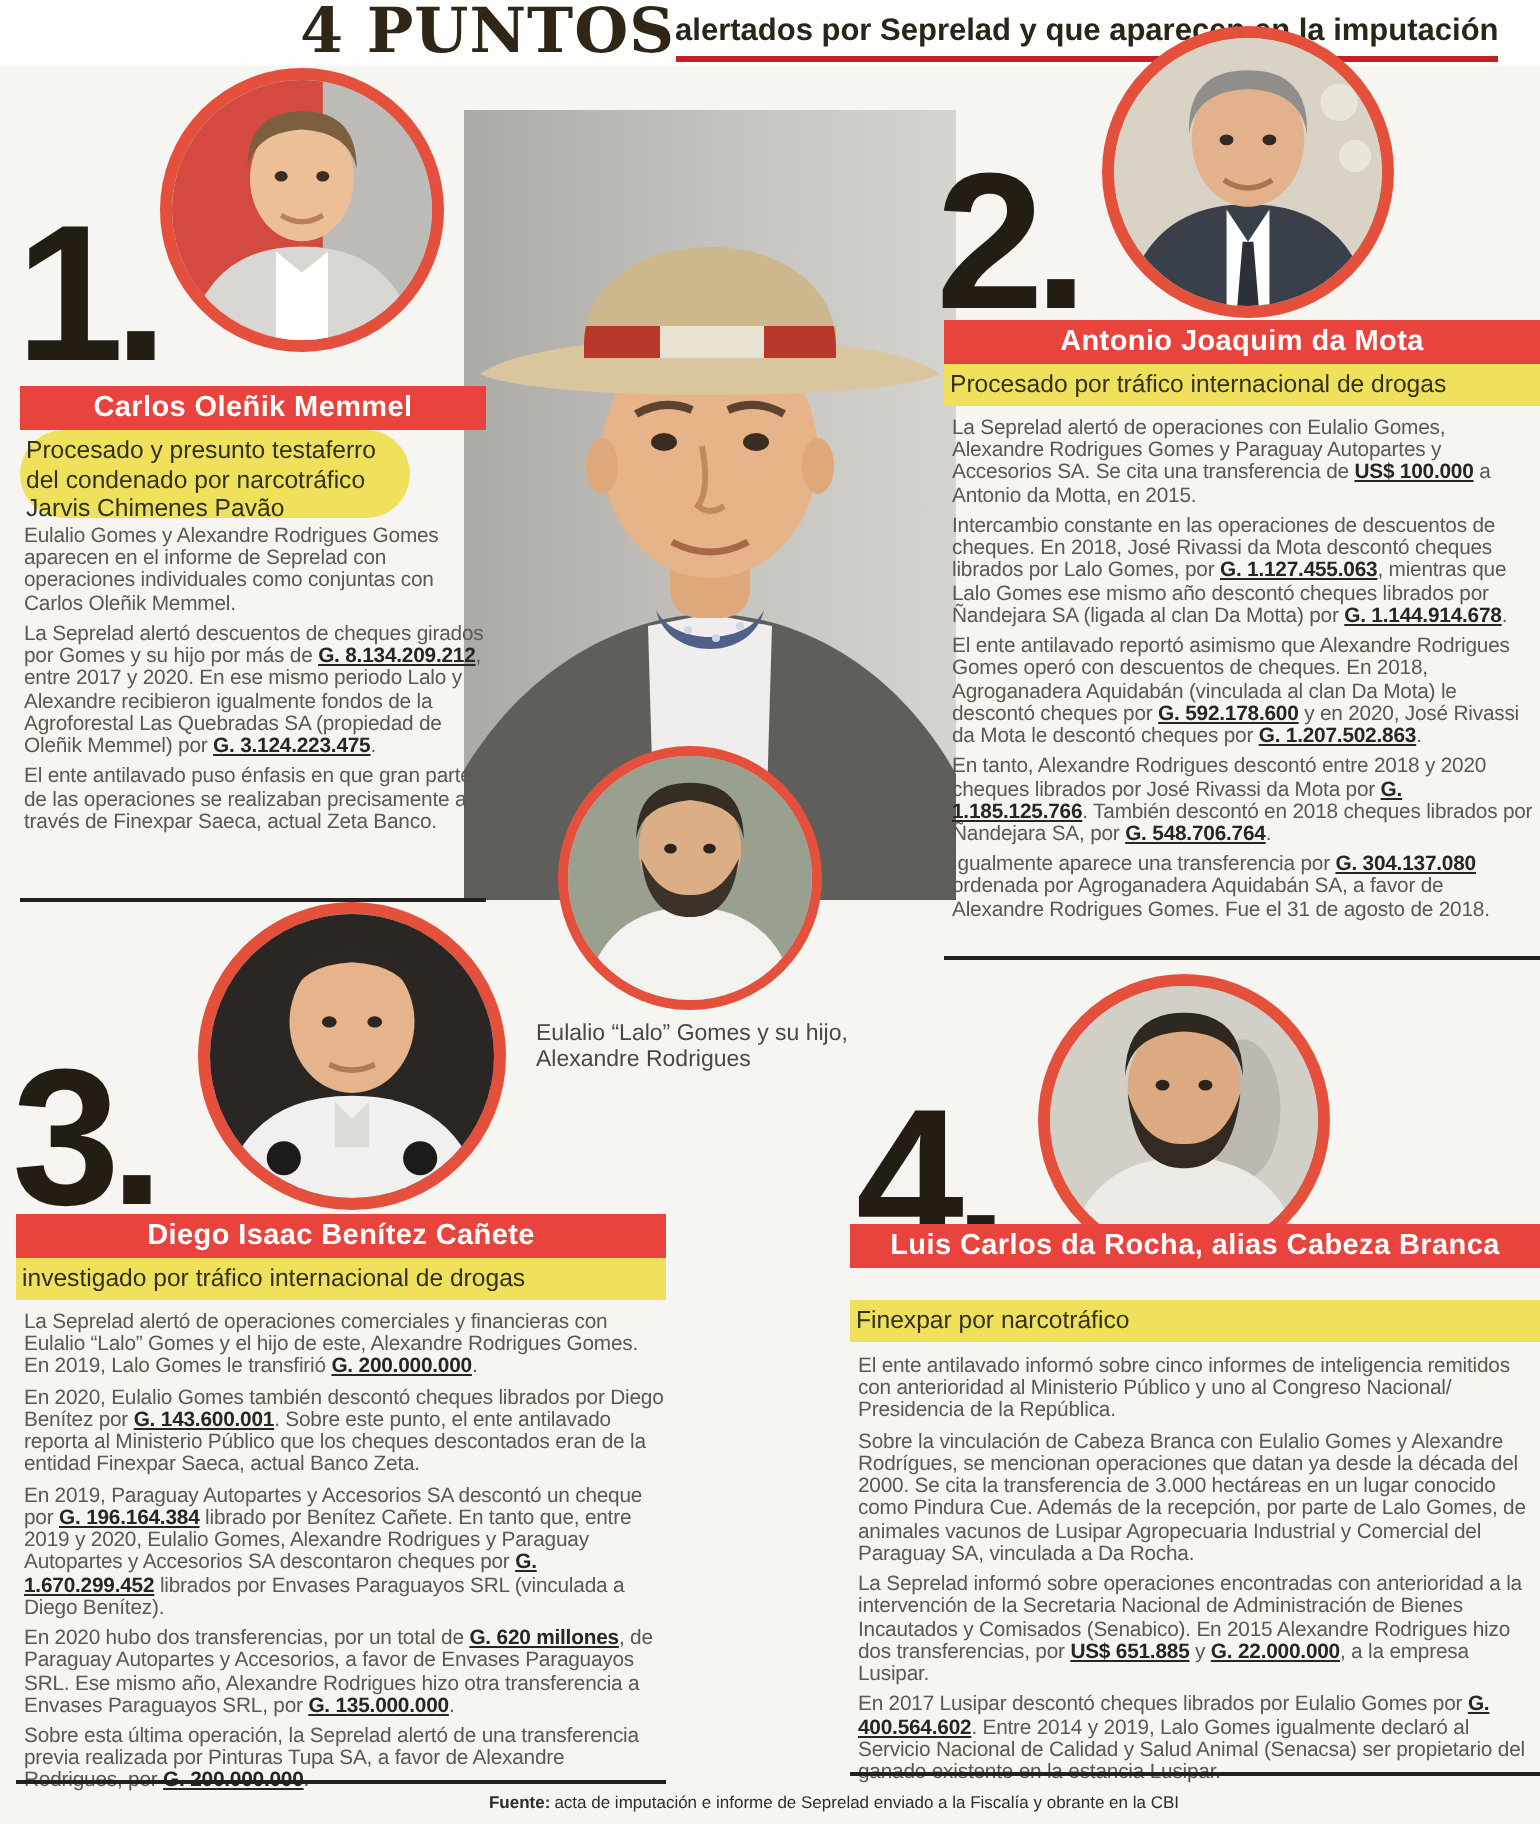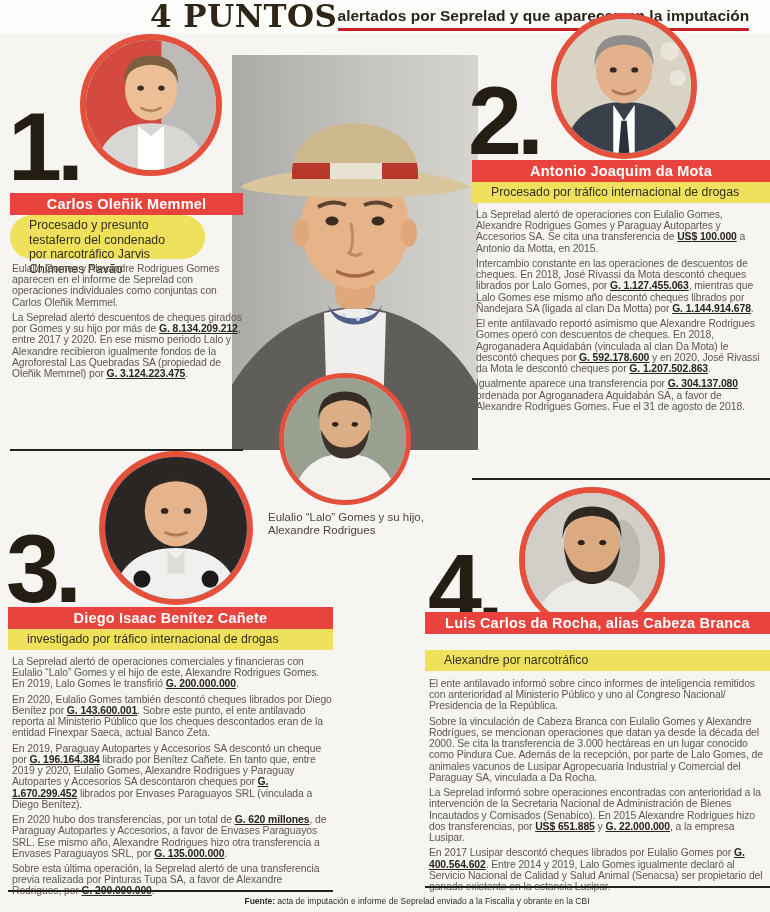--- a/index.html
+++ b/index.html
@@ -13,21 +13,21 @@
   .title-rest{margin-top:6px;font-weight:bold;font-size:15.5px;color:#2b2418;
               border-bottom:3px solid #c32127;padding-bottom:3px;}
   .num{position:absolute;font-weight:bold;font-size:97px;line-height:1;letter-spacing:-5px;
        color:#241d13;}
   .photo-circle{position:absolute;border-radius:50%;border:6px solid #e4503c;overflow:hidden;
                 box-sizing:border-box;background:#c9c7c3;}
   .photo-circle svg{display:block;width:100%;height:100%;}
   .name-banner{position:absolute;background:#e8433c;color:#ffffff;font-weight:bold;font-size:14.5px;
                display:flex;align-items:center;justify-content:center;letter-spacing:.2px;}
   .role-banner{position:absolute;background:#efe15b;color:#33301e;font-size:12.3px;line-height:1.18;
-               padding:3px 19px;box-sizing:border-box;}
+               padding:3px 3px;box-sizing:border-box;}
   .body{position:absolute;font-size:10.4px;line-height:1.08;color:#5d574e;letter-spacing:-0.1px;}
   .body p{margin:0 0 4px 0;}
   .body b{color:#29251f;text-decoration:underline;}
   .divider{position:absolute;height:2px;background:#222120;}
   .big-photo{position:absolute;left:232px;top:55px;width:246px;height:395px;overflow:hidden;}
   .big-photo svg{display:block;width:100%;height:100%;}
   .center-caption{position:absolute;left:268px;top:511px;width:168px;text-align:left;
                   font-size:11.5px;line-height:1.16;color:#4c463e;}
   .footer{position:absolute;left:0;top:896px;width:770px;text-align:center;font-size:8.5px;
           color:#2e2d2b;font-family:"Liberation Sans",sans-serif;margin-left:32px;}
@@ -112,20 +112,21 @@
         <ellipse cx="42" cy="37" rx="2.5" ry="2" fill="#3a2d22"></ellipse>
         <ellipse cx="58" cy="37" rx="2.5" ry="2" fill="#3a2d22"></ellipse>
         <path d="M42,52 q8,5 16,0" stroke="#b5805a" stroke-width="2" fill="none"></path>
       </svg>
     </div>
     <div class="name-banner" style="left:10px;top:193px;width:233px;height:22px;">Carlos Oleñik Memmel</div>
     <div class="role-banner" style="left:10px;top:215px;width:195px;height:44px;border-radius:22px;">Procesado y presunto testaferro del condenado por narcotráfico Jarvis Chimenes Pavão</div>
     <div class="body" style="left:12px;top:263px;width:230px;">
         <p>Eulalio Gomes y Alexandre Rodrigues Gomes aparecen en el informe de Seprelad con operaciones individuales como conjuntas con Carlos Oleñik Memmel.</p>
         <p>La Seprelad alertó descuentos de cheques girados por Gomes y su hijo por más de <b>G. 8.134.209.212</b>, entre 2017 y 2020. En ese mismo periodo Lalo y Alexandre recibieron igualmente fondos de la Agroforestal Las Quebradas SA (propiedad de Oleñik Memmel) por <b>G. 3.124.223.475</b>.</p>
+        <p>El ente antilavado puso énfasis en que gran parte de las operaciones se realizaban precisamente a través de Finexpar Saeca, actual Zeta Banco.</p>
       </div>
     <div class="divider" style="left:10px;top:449px;width:233px;"></div>
   </section>
 
   
   <section class="sec">
     <div class="num" style="left:468px;top:72px;">2.</div>
     <div class="photo-circle" style="left:551px;top:13px;width:146px;height:146px;">
       <svg viewBox="0 0 100 100" preserveAspectRatio="none">
         <rect width="100" height="100" fill="#d9d3c6"></rect>
@@ -140,20 +141,21 @@
         <ellipse cx="58" cy="38" rx="2.6" ry="2" fill="#322a22"></ellipse>
         <path d="M41,53 q9,6 18,0" stroke="#a9734c" stroke-width="2" fill="none"></path>
       </svg>
     </div>
     <div class="name-banner" style="left:472px;top:160px;width:298px;height:22px;">Antonio Joaquim da Mota</div>
     <div class="role-banner" style="left:472px;top:182px;width:298px;height:21px;">Procesado por tráfico internacional de drogas</div>
     <div class="body" style="left:476px;top:209px;width:292px;">
         <p>La Seprelad alertó de operaciones con Eulalio Gomes, Alexandre Rodrigues Gomes y Paraguay Autopartes y Accesorios SA. Se cita una transferencia de <b>US$ 100.000</b> a Antonio da Motta, en 2015.</p>
         <p>Intercambio constante en las operaciones de descuentos de cheques. En 2018, José Rivassi da Mota descontó cheques librados por Lalo Gomes, por <b>G. 1.127.455.063</b>, mientras que Lalo Gomes ese mismo año descontó cheques librados por Ñandejara SA (ligada al clan Da Motta) por <b>G. 1.144.914.678</b>.</p>
         <p>El ente antilavado reportó asimismo que Alexandre Rodrigues Gomes operó con descuentos de cheques. En 2018, Agroganadera Aquidabán (vinculada al clan Da Mota) le descontó cheques por <b>G. 592.178.600</b> y en 2020, José Rivassi da Mota le descontó cheques por <b>G. 1.207.502.863</b>.</p>
+        <p>En tanto, Alexandre Rodrigues descontó entre 2018 y 2020 cheques librados por José Rivassi da Mota por <b>G. 1.185.125.766</b>. También descontó en 2018 cheques librados por Ñandejara SA, por <b>G. 548.706.764</b>.</p>
         <p>Igualmente aparece una transferencia por <b>G. 304.137.080</b> ordenada por Agroganadera Aquidabán SA, a favor de Alexandre Rodrigues Gomes. Fue el 31 de agosto de 2018.</p>
       </div>
     <div class="divider" style="left:472px;top:478px;width:298px;"></div>
   </section>
 
   
   <section class="sec">
     <div class="num" style="left:6px;top:520px;">3.</div>
     <div class="photo-circle" style="left:99px;top:451px;width:154px;height:154px;">
       <svg viewBox="0 0 100 100" preserveAspectRatio="none">
@@ -190,21 +192,21 @@
         <ellipse cx="72" cy="46" rx="14" ry="26" fill="#bcb9b1"></ellipse>
         <path d="M6,100 Q14,64 50,64 Q86,64 94,100 Z" fill="#edebe7"></path>
         <ellipse cx="50" cy="38" rx="21" ry="25" fill="#dcaa80"></ellipse>
         <path d="M28,34 Q28,10 50,10 Q72,10 72,34 Q70,18 50,17 Q30,18 28,34 Z" fill="#2f2821"></path>
         <path d="M29,40 C31,62 40,68 50,68 C60,68 69,62 71,40 C66,56 58,59 50,59 C42,59 34,56 29,40 Z" fill="#332b23"></path>
         <ellipse cx="42" cy="37" rx="2.6" ry="2" fill="#2b241d"></ellipse>
         <ellipse cx="58" cy="37" rx="2.6" ry="2" fill="#2b241d"></ellipse>
       </svg>
     </div>
     <div class="name-banner" style="left:425px;top:612px;width:345px;height:22px;">Luis Carlos da Rocha, alias Cabeza Branca</div>
-    <div class="role-banner" style="left:425px;top:650px;width:345px;height:21px;">Alexandre por narcotráfico</div>
+    <div class="role-banner" style="left:425px;top:650px;width:345px;height:21px;">Finexpar por narcotráfico</div>
     <div class="body" style="left:429px;top:678px;width:338px;">
         <p>El ente antilavado informó sobre cinco informes de inteligencia remitidos con anterioridad al Ministerio Público y uno al Congreso Nacional/ Presidencia de la República.</p>
         <p>Sobre la vinculación de Cabeza Branca con Eulalio Gomes y Alexandre Rodrígues, se mencionan operaciones que datan ya desde la década del 2000. Se cita la transferencia de 3.000 hectáreas en un lugar conocido como Pindura Cue. Además de la recepción, por parte de Lalo Gomes, de animales vacunos de Lusipar Agropecuaria Industrial y Comercial del Paraguay SA, vinculada a Da Rocha.</p>
         <p>La Seprelad informó sobre operaciones encontradas con anterioridad a la intervención de la Secretaria Nacional de Administración de Bienes Incautados y Comisados (Senabico). En 2015 Alexandre Rodrigues hizo dos transferencias, por <b>US$ 651.885</b> y <b>G. 22.000.000</b>, a la empresa Lusipar.</p>
         <p>En 2017 Lusipar descontó cheques librados por Eulalio Gomes por <b>G. 400.564.602</b>. Entre 2014 y 2019, Lalo Gomes igualmente declaró al Servicio Nacional de Calidad y Salud Animal (Senacsa) ser propietario del ganado existente en la estancia Lusipar.</p>
       </div>
     <div class="divider" style="left:425px;top:886px;width:345px;"></div>
   </section>
 
   <div class="footer">

